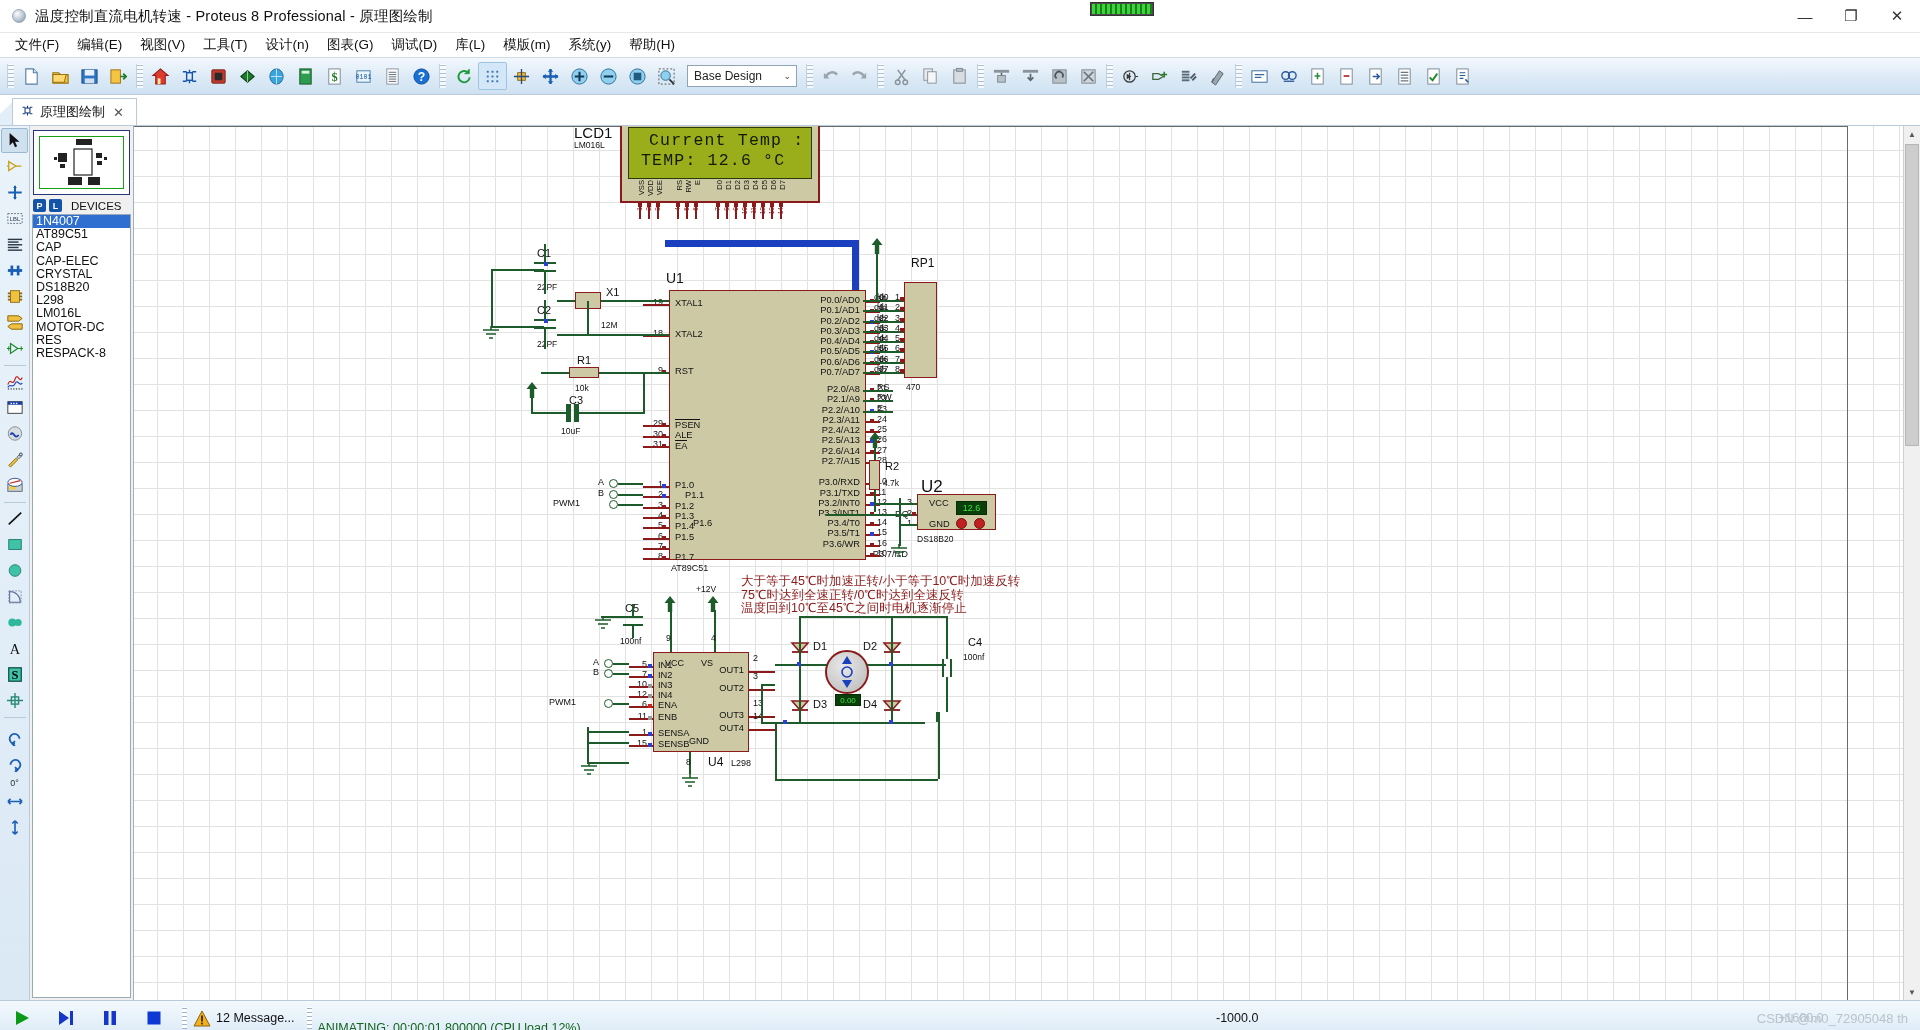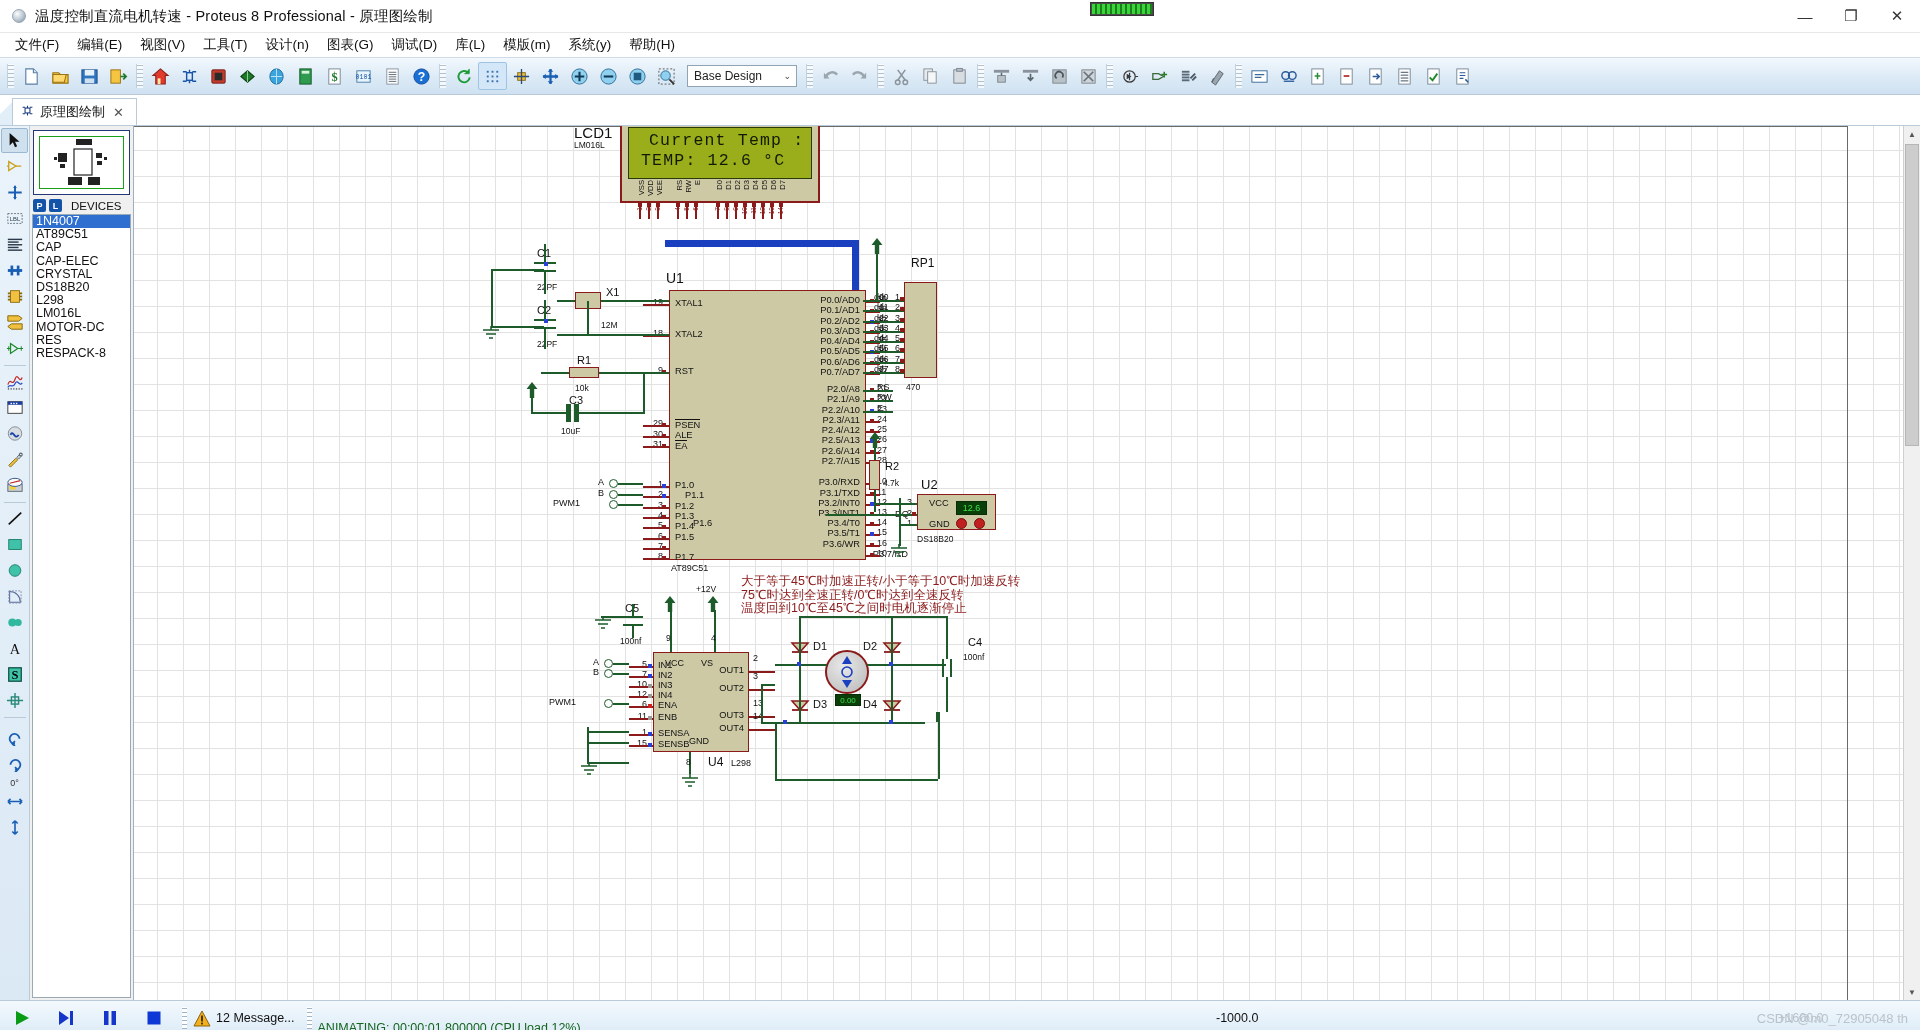--- a/index.html
+++ b/index.html
@@ -1002,21 +1002,21 @@
         <div style="position:absolute;left:475px;top:374px;width:9px;height:9px;border:1.5px solid #1d5c2a;border-radius:50%;box-sizing:border-box"></div>
         <div class="wire" style="left:484px;top:378px;width:25px;height:1.6px;background:#1d5c2a"></div>
         <div class="lbl" style="left:751px;top:334px;font-size:11px;color:#111;">R2</div>
         <div class="lbl" style="left:749px;top:352px;font-size:8.5px;color:#111;">4.7k</div>
         <div style="position:absolute;left:735px;top:334px;width:11px;height:30px;background:#cdc9a5;border:1.4px solid #8b1a1a;box-sizing:border-box"></div>
         <div class="wire" style="left:740px;top:310px;width:1.6px;height:24px;background:#1d5c2a"></div>
         <div class="wire" style="left:740px;top:364px;width:1.6px;height:22px;background:#1d5c2a"></div>
         <svg width="16" height="16" viewBox="0 0 16 16" style="position:absolute;left:733px;top:306px">
           <path d="M8 0L2.5 7h3.3v9h4.4V7h3.3z" fill="#1d5c2a"></path>
         </svg>
-        <div class="lbl" style="left:787px;top:351px;font-size:13px;color:#111;">U2</div>
+        <div class="lbl" style="left:787px;top:351px;font-size:17px;color:#111;">U2</div>
         <div class="ic" style="left:783px;top:368px;width:79px;height:36px"></div>
         <div class="lbl" style="left:783px;top:408px;font-size:8.5px;color:#111;">DS18B20</div>
         <div class="pinlbl" style="left:795px;top:372px;">VCC</div>
         <div class="pinnum" style="left:773px;top:371px;">3</div>
         <div class="wire" style="left:765px;top:377px;width:18px;height:1.6px;background:#1d5c2a"></div>
         <div class="pinlbl" style="left:761px;top:383px;">DQ</div>
         <div class="pinnum" style="left:773px;top:382px;">2</div>
         <div class="wire" style="left:765px;top:388px;width:18px;height:1.6px;background:#1d5c2a"></div>
         <div class="psq" style="left:778px;top:386px;background:#8b1a1a"></div>
         <div class="pinlbl" style="left:795px;top:393px;">GND</div>

